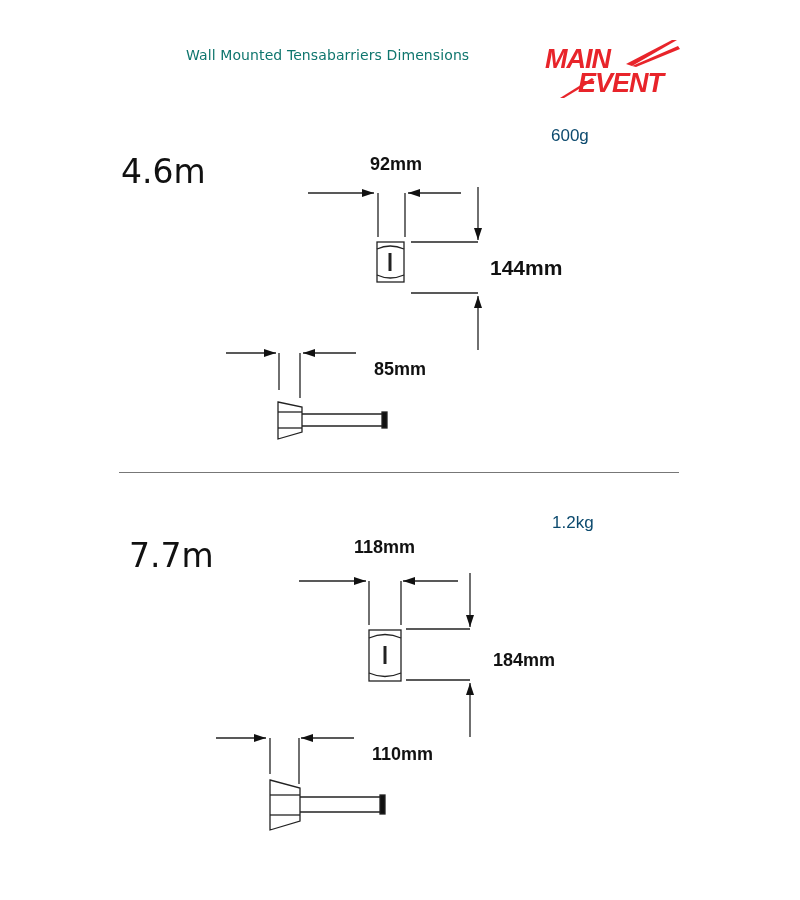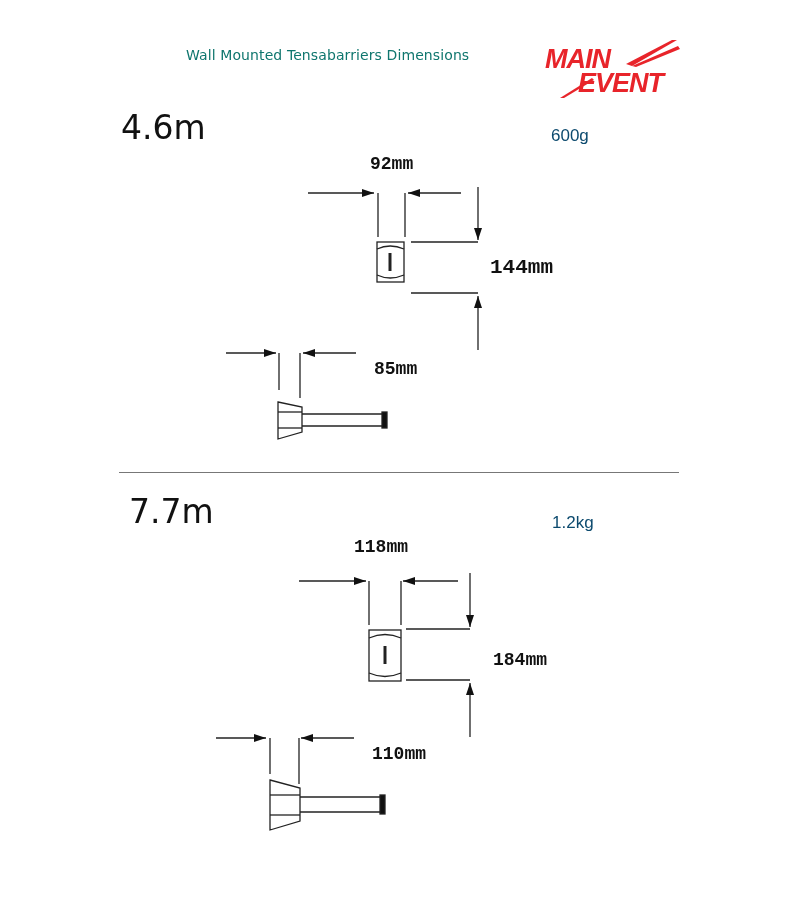--- a/index.html
+++ b/index.html
@@ -1,22 +1,22 @@
 <!DOCTYPE html>
 <html><head>
 <meta charset="utf-8">
 <style>
   html,body{margin:0;padding:0;background:#fff;}
   body{width:800px;height:900px;position:relative;overflow:hidden;font-family:"Liberation Sans",sans-serif;color:#111;}
   .abs{position:absolute;}
   .title{left:186px;top:47px;font-size:14px;color:#0f766e;font-family:"DejaVu Sans",sans-serif;letter-spacing:0.1px;}
   .logo{left:540px;top:36px;width:145px;height:70px;}
-  .size-label{font-size:33px;font-family:"DejaVu Sans",sans-serif;color:#111;}
+  .size-label{font-size:33px;font-family:"DejaVu Sans",sans-serif;color:#111;margin-top:44px;}
   .weight{font-size:17px;font-family:"Liberation Sans",sans-serif;color:#0c4a6e;}
-  .dim{font-size:18px;font-weight:bold;font-family:Liberation Mono, monospace;color:#111;}
+  .dim{font-size:18px;font-weight:bold;font-family:Liberation Sans, sans-serif;color:#111;}
   .dim-big{font-size:21px;font-weight:bold;margin-left:13px;}
   .divider{left:119px;top:472px;width:560px;height:1px;background:#777;}
   svg{position:absolute;left:0;top:0;}
 </style>
 </head>
 <body>
 
 <div class="abs title">Wall Mounted Tensabarriers Dimensions</div>
 
 <div class="abs logo">

